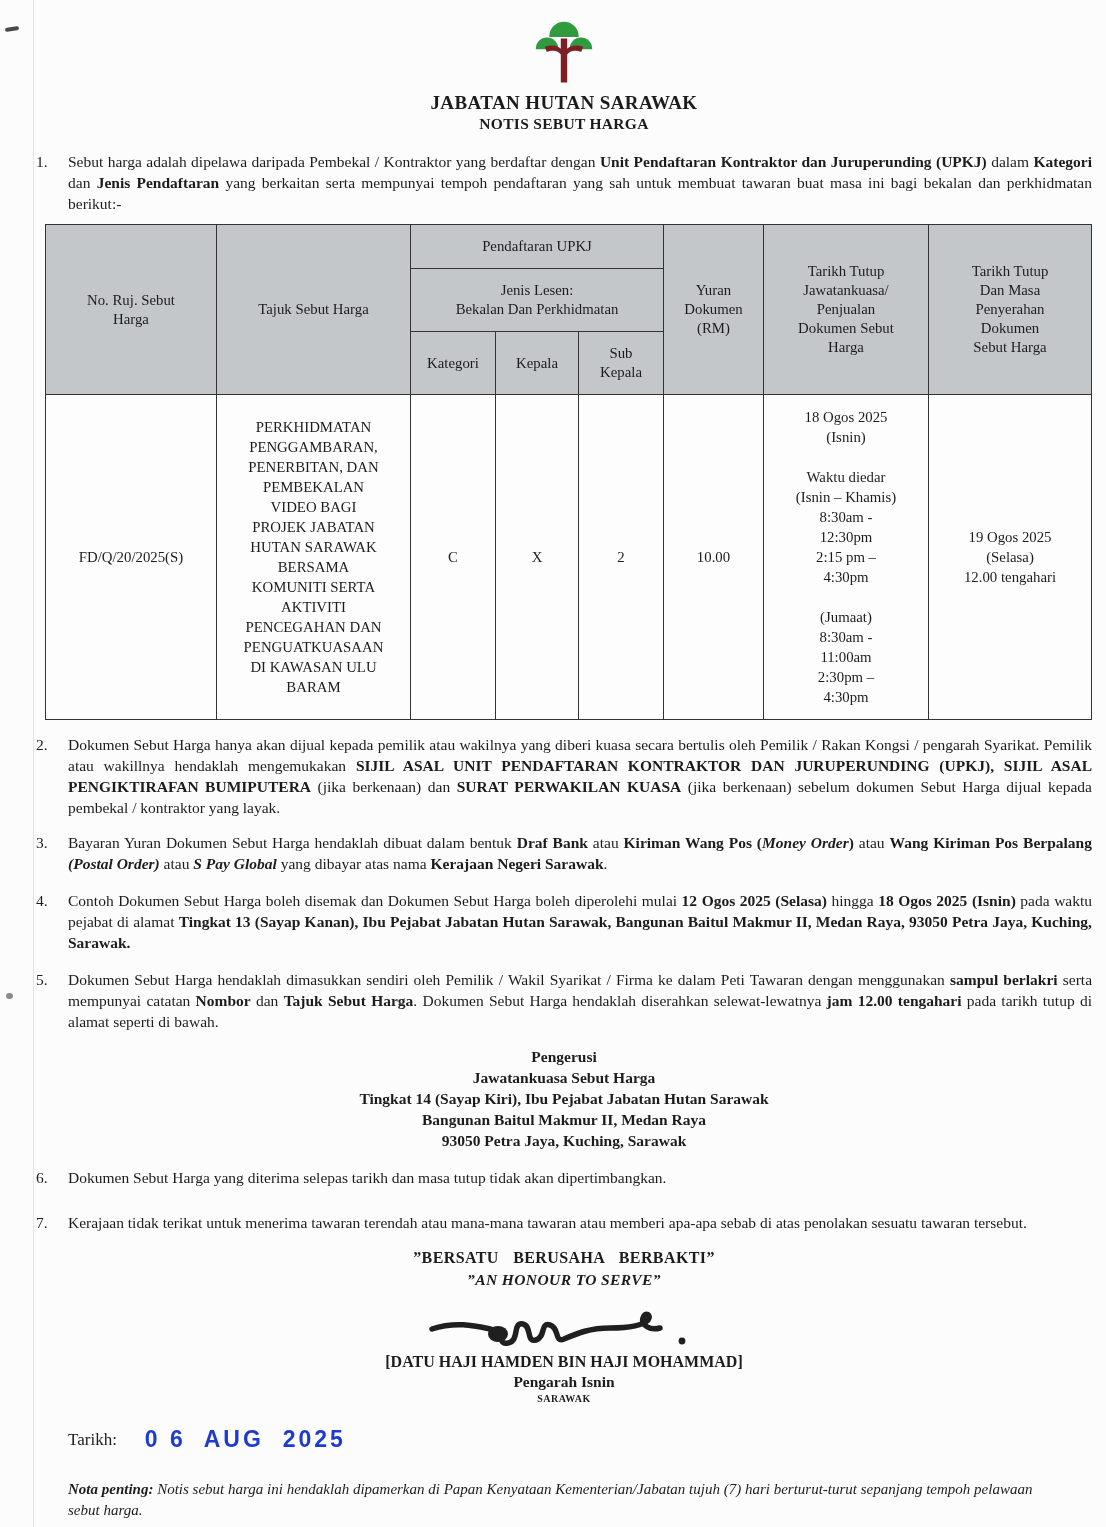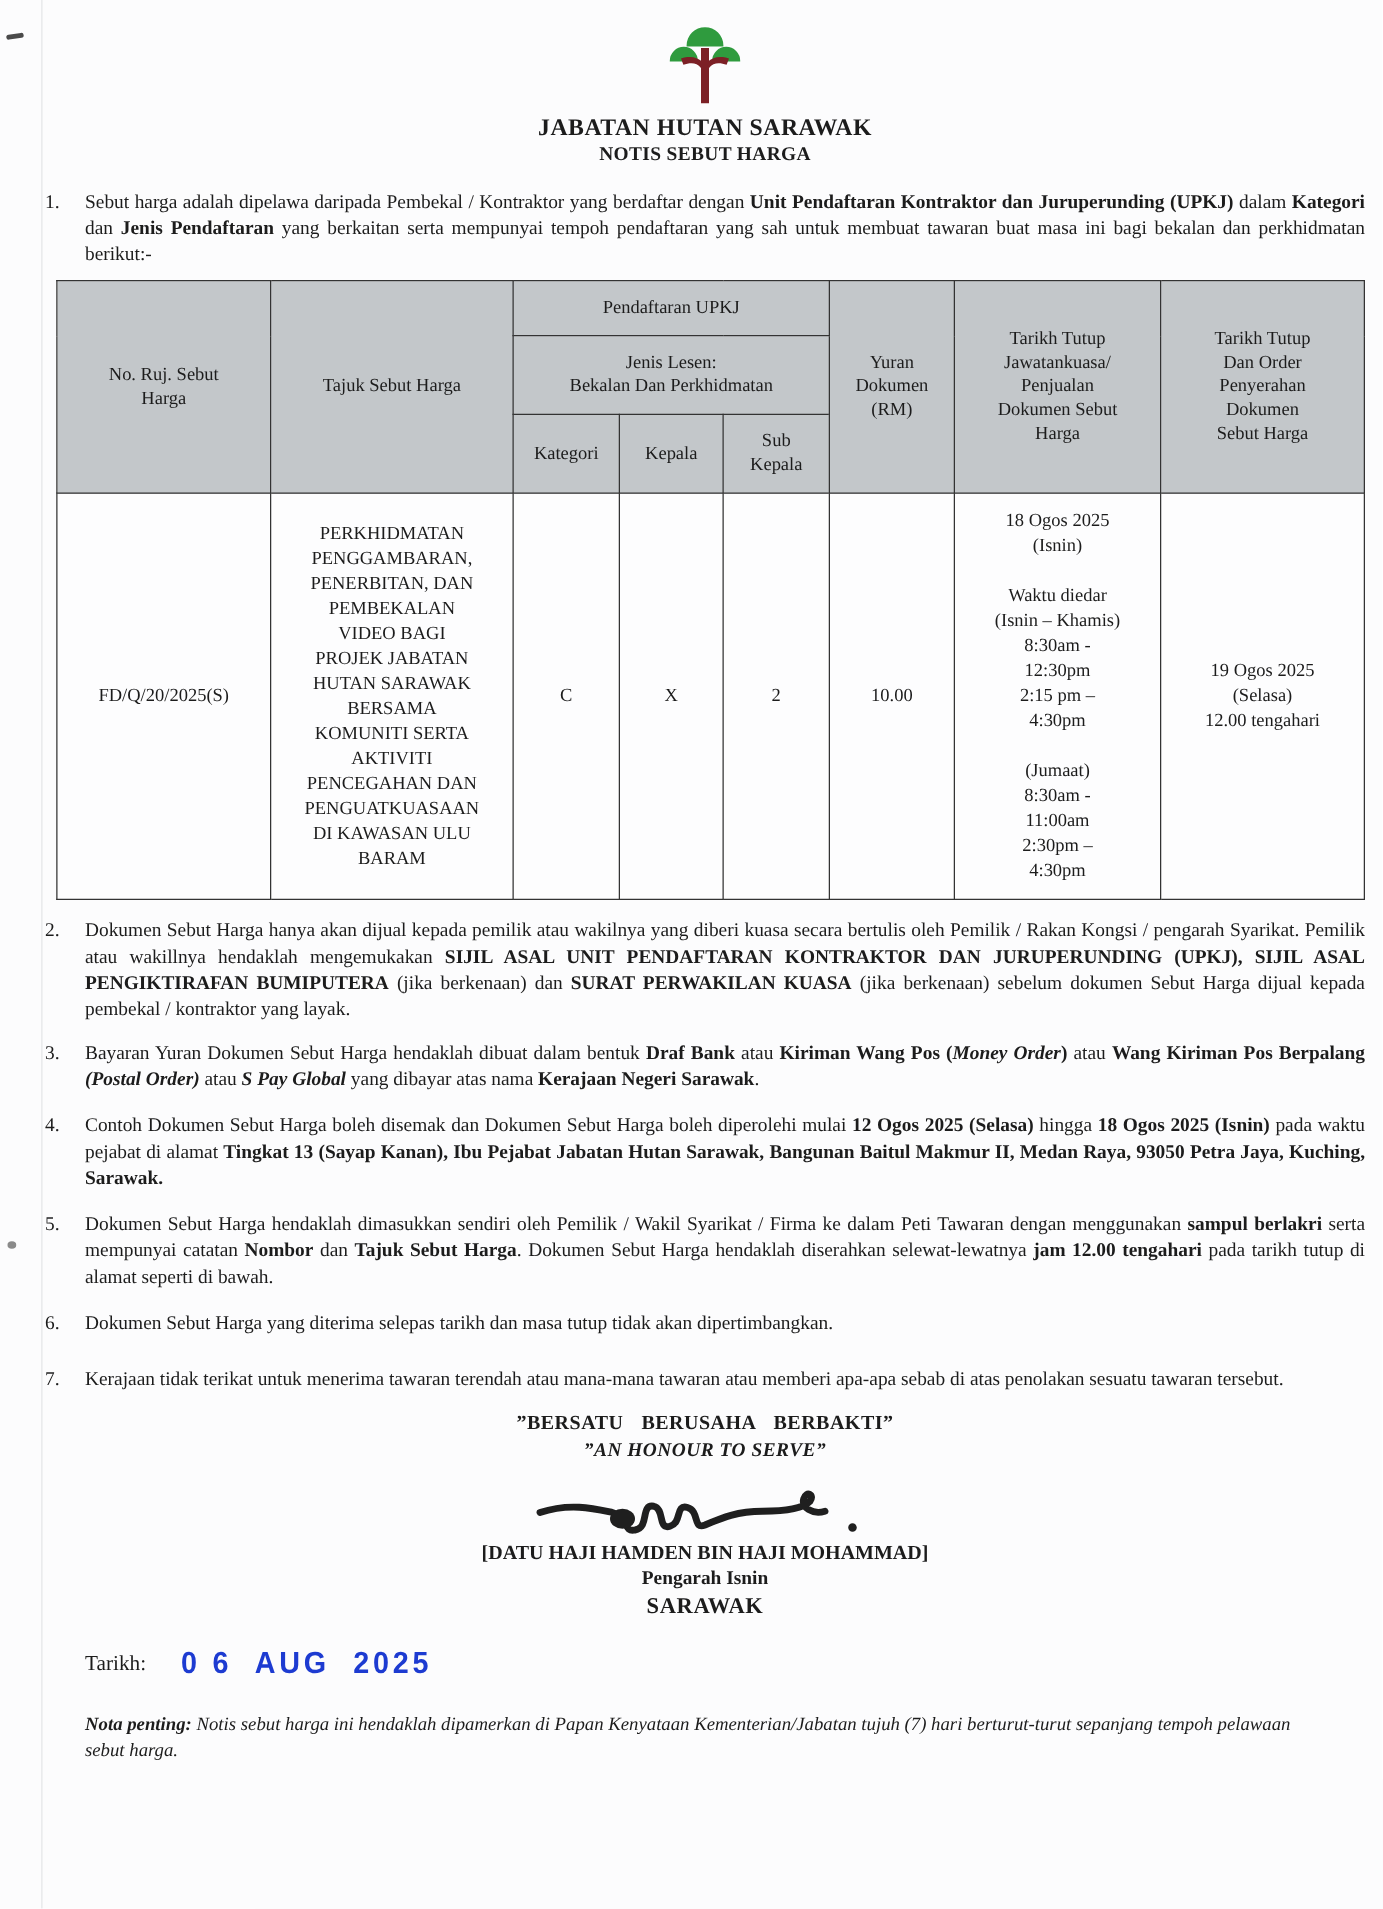--- a/index.html
+++ b/index.html
@@ -50,21 +50,21 @@
   td.cell-yuran,td.cell-kat,td.cell-kep,td.cell-sub{font-size:15.2px;}
 
   .address{margin-top:14px;text-align:center;font-weight:bold;font-size:15.5px;line-height:21px;}
   .motto1{margin-top:16px;text-align:center;font-weight:bold;font-size:16px;word-spacing:10px;letter-spacing:.4px;}
   .motto2{margin-top:4px;text-align:center;font-weight:bold;font-style:italic;font-size:15.5px;letter-spacing:.4px;}
 
   .sig-wrap{text-align:center;margin-top:6px;height:58px;}
   .name-block{text-align:center;font-weight:bold;}
   .sig-name{font-size:16px;}
   .sig-title{font-size:15.5px;margin-top:2px;}
-  .sig-region{font-size:18px;margin-top:2px;letter-spacing:.5px;}
+  .sig-region{font-size:10px;margin-top:2px;letter-spacing:.5px;}
 
   .date-row{margin-top:22px;margin-left:32px;display:flex;align-items:center;}
   .date-label{font-size:17px;}
   .stamp{
     margin-left:28px;
     font-family:"Liberation Sans","DejaVu Sans",sans-serif;
     font-weight:bold;font-size:23px;
     color:var(--stamp-blue,#1d3bd1);
     letter-spacing:3px;white-space:pre;
     transform:scaleY(1.06);
@@ -124,21 +124,21 @@
           </th>
         <th rowspan="3">
             <div>Tarikh Tutup</div>
             <div>Jawatankuasa/</div>
             <div>Penjualan</div>
             <div>Dokumen Sebut</div>
             <div>Harga</div>
           </th>
         <th rowspan="3">
             <div>Tarikh Tutup</div>
-            <div>Dan Order</div>
+            <div>Dan Masa</div>
             <div>Penyerahan</div>
             <div>Dokumen</div>
             <div>Sebut Harga</div>
           </th>
       </tr>
       <tr class="hr2">
         <th colspan="3">
             <div>Jenis Lesen:</div>
             <div>Bekalan Dan Perkhidmatan</div>
           </th>
@@ -212,20 +212,27 @@
   <div class="item mt16">
     <div class="num">4.</div>
     <div class="txt"><span>Contoh Dokumen Sebut Harga boleh disemak dan Dokumen Sebut Harga boleh diperolehi mulai </span><span class="b">12 Ogos 2025 (Selasa)</span><span> hingga </span><span class="b">18 Ogos 2025 (Isnin)</span><span> pada waktu pejabat di alamat </span><span class="b">Tingkat 13 (Sayap Kanan), Ibu Pejabat Jabatan Hutan Sarawak, Bangunan Baitul Makmur II, Medan Raya, 93050 Petra Jaya, Kuching, Sarawak.</span></div>
   </div>
 
   <div class="item mt16">
     <div class="num">5.</div>
     <div class="txt"><span>Dokumen Sebut Harga hendaklah dimasukkan sendiri oleh Pemilik / Wakil Syarikat / Firma ke dalam Peti Tawaran dengan menggunakan </span><span class="b">sampul berlakri</span><span> serta mempunyai catatan </span><span class="b">Nombor</span><span> dan </span><span class="b">Tajuk Sebut Harga</span><span>. Dokumen Sebut Harga hendaklah diserahkan selewat-lewatnya </span><span class="b">jam 12.00 tengahari</span><span> pada tarikh tutup di alamat seperti di bawah.</span></div>
   </div>
 
+  <div class="address">
+      <div>Pengerusi</div>
+      <div>Jawatankuasa Sebut Harga</div>
+      <div>Tingkat 14 (Sayap Kiri), Ibu Pejabat Jabatan Hutan Sarawak</div>
+      <div>Bangunan Baitul Makmur II, Medan Raya</div>
+      <div>93050 Petra Jaya, Kuching, Sarawak</div>
+    </div>
 
   <div class="item mt16">
     <div class="num">6.</div>
     <div class="txt"><span>Dokumen Sebut Harga yang diterima selepas tarikh dan masa tutup tidak akan dipertimbangkan.</span></div>
   </div>
 
   <div class="item mt24">
     <div class="num">7.</div>
     <div class="txt"><span>Kerajaan tidak terikat untuk menerima tawaran terendah atau mana-mana tawaran atau memberi apa-apa sebab di atas penolakan sesuatu tawaran tersebut.</span></div>
   </div>

